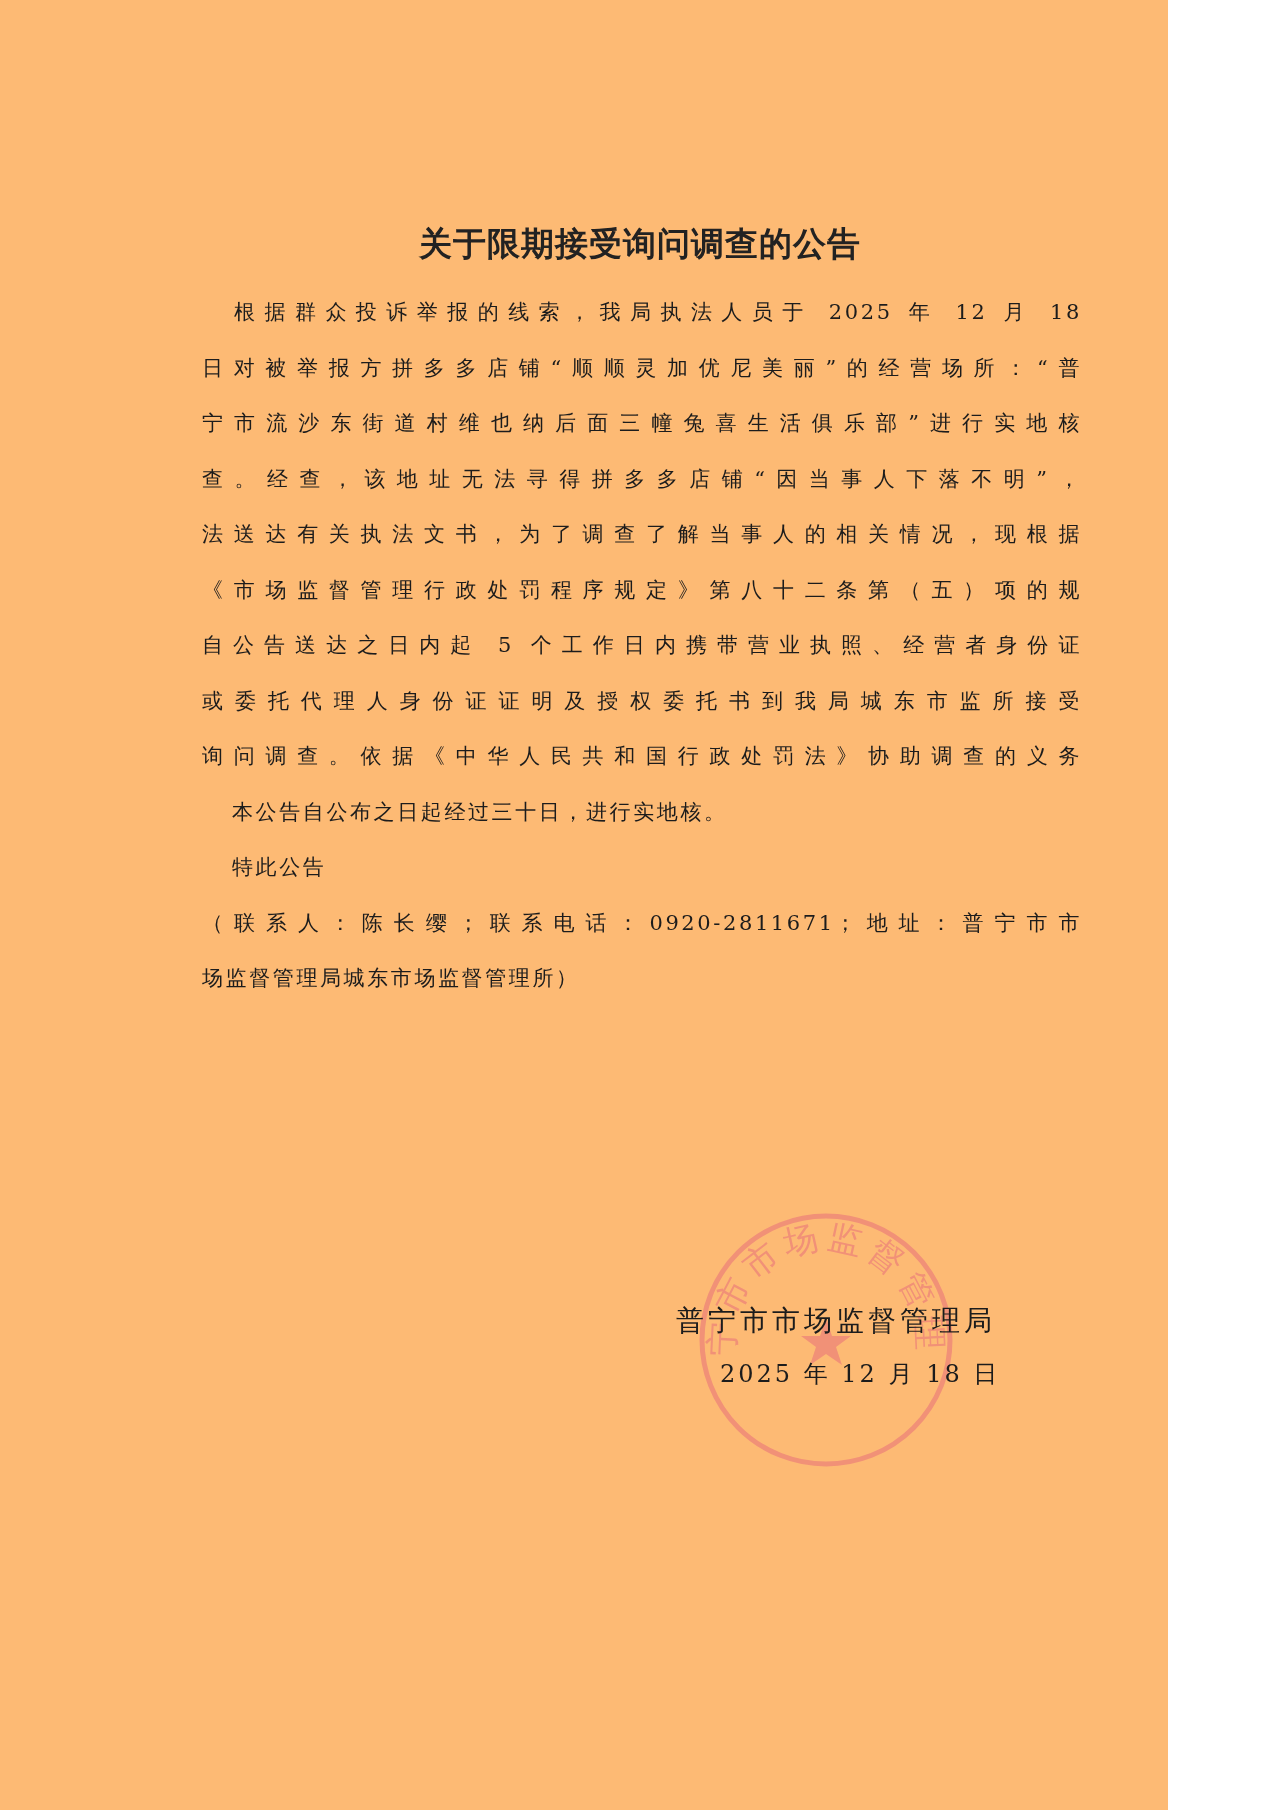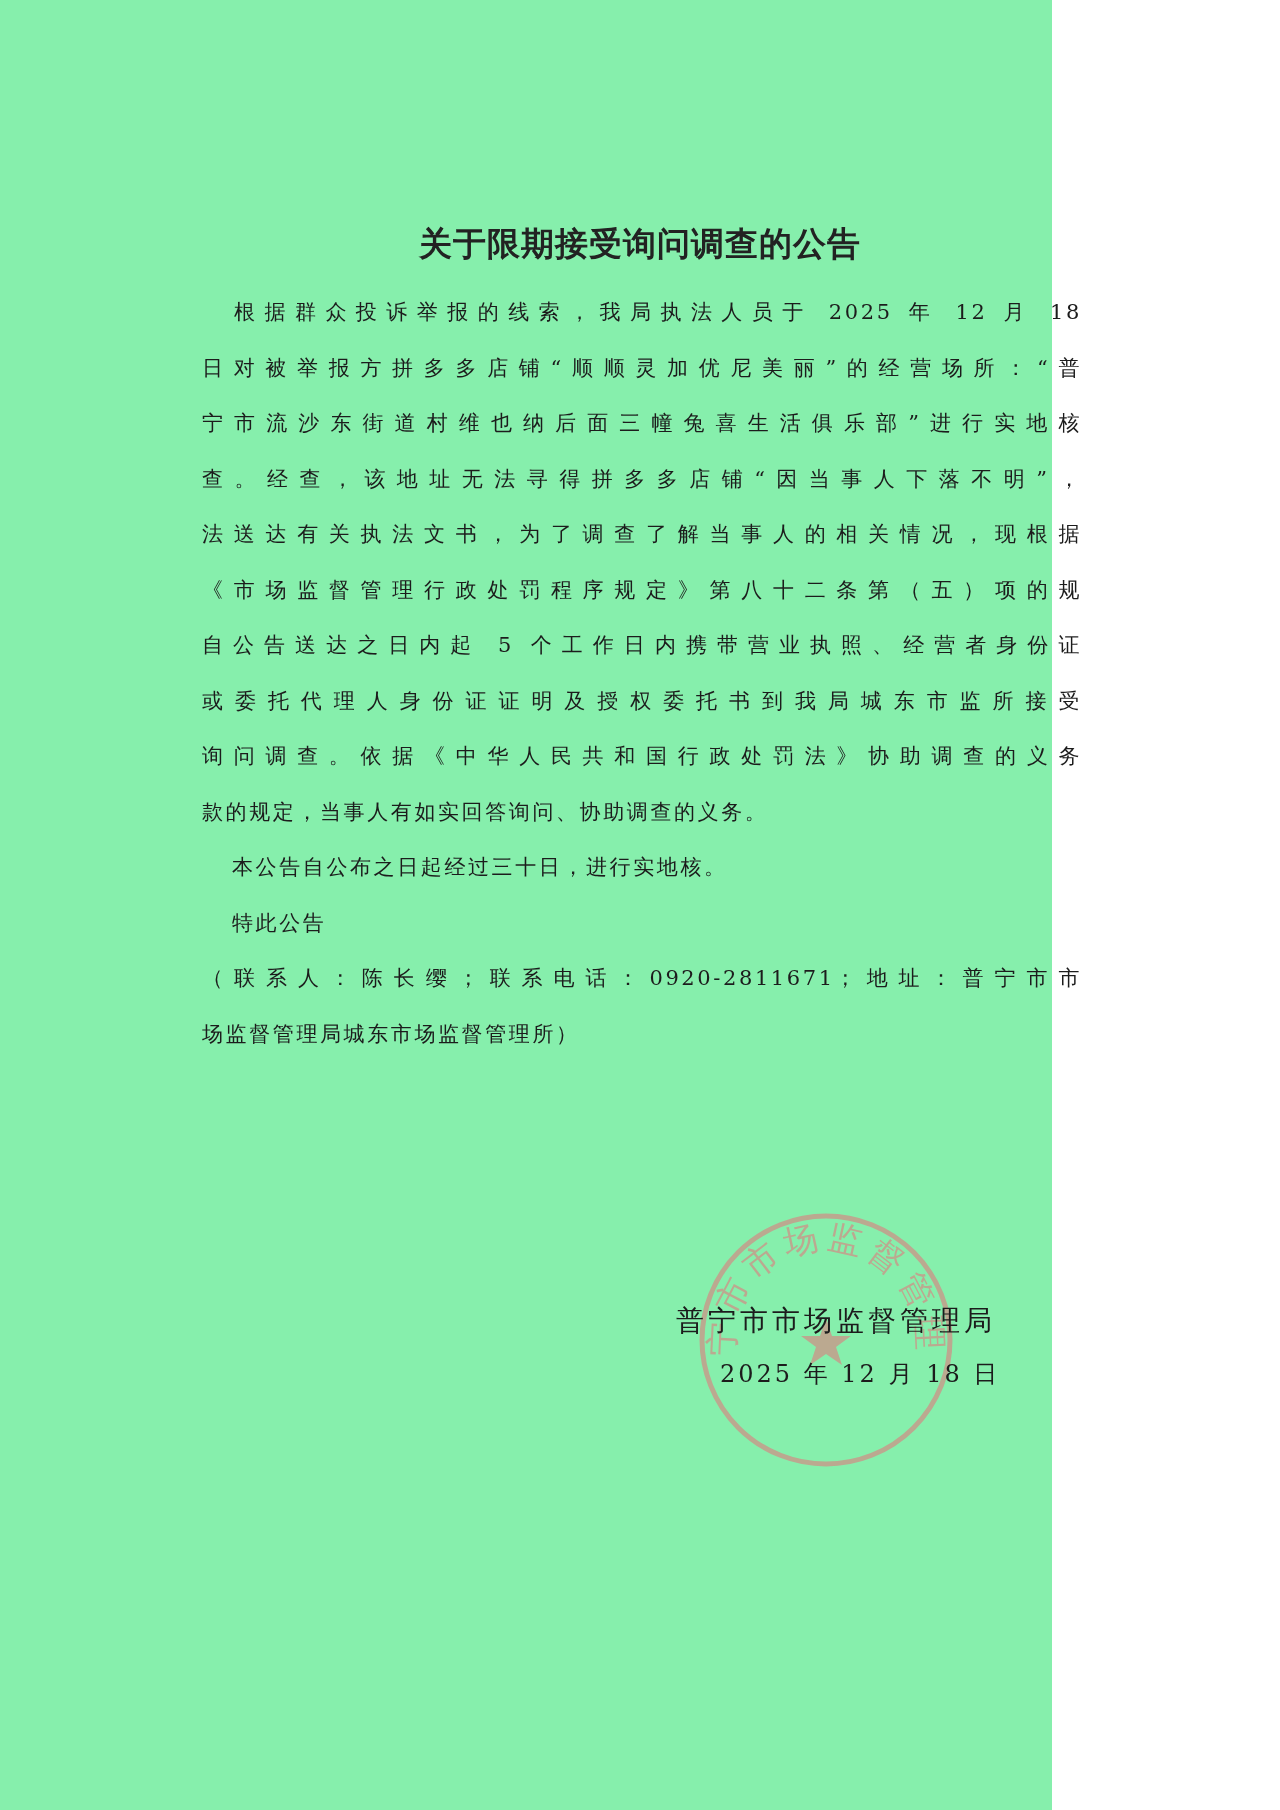--- a/index.html
+++ b/index.html
@@ -11,22 +11,22 @@
       width: 1280px;
       height: 1810px;
       position: relative;
       overflow: hidden;
       color: #1a1a1a;
       font-family: "DejaVu Serif", "Liberation Serif", serif;
     }
     .page {
       position: absolute;
       left: 0; top: 0;
-      width: 1052px; height: 1810px;
-      background: #86efac;
+      width: 1168px; height: 1810px;
+      background: #fdba74;
     }
     .title {
       position: absolute;
       left: 0;
       top: 222px;
       width: 1280px;
       text-align: center;
       font-family: "DejaVu Sans", "Liberation Sans", sans-serif;
       font-weight: bold;
       font-size: 33px;
@@ -94,21 +94,20 @@
   <div class="body-text">
     <div class="line indent1">根据群众投诉举报的线索，我局执法人员于 2025 年 12 月 18</div>
     <div class="line">日对被举报方拼多多店铺“顺顺灵加优尼美丽”的经营场所：“普</div>
     <div class="line">宁市流沙东街道村维也纳后面三幢兔喜生活俱乐部”进行实地核</div>
     <div class="line">查。经查，该地址无法寻得拼多多店铺“因当事人下落不明”，</div>
     <div class="line">法送达有关执法文书，为了调查了解当事人的相关情况，现根据</div>
     <div class="line">《市场监督管理行政处罚程序规定》第八十二条第（五）项的规</div>
     <div class="line">自公告送达之日内起 5 个工作日内携带营业执照、经营者身份证</div>
     <div class="line">或委托代理人身份证证明及授权委托书到我局城东市监所接受</div>
     <div class="line">询问调查。依据《中华人民共和国行政处罚法》协助调查的义务</div>
-    <div class="line last">款的规定，当事人有如实回答询问、协助调查的义务。</div>
     <div class="line last indent2">本公告自公布之日起经过三十日，进行实地核。</div>
     <div class="line last indent2">特此公告</div>
     <div class="line">（联系人：陈长缨；联系电话：0920-2811671；地址：普宁市市</div>
     <div class="line last">场监督管理局城东市场监督管理所）</div>
   </div>
 
   <svg class="seal" viewBox="0 0 260 260">
     <defs>
       <path id="sealArc" d="M 40 150 A 92 92 0 1 1 220 150"></path>
     </defs>

